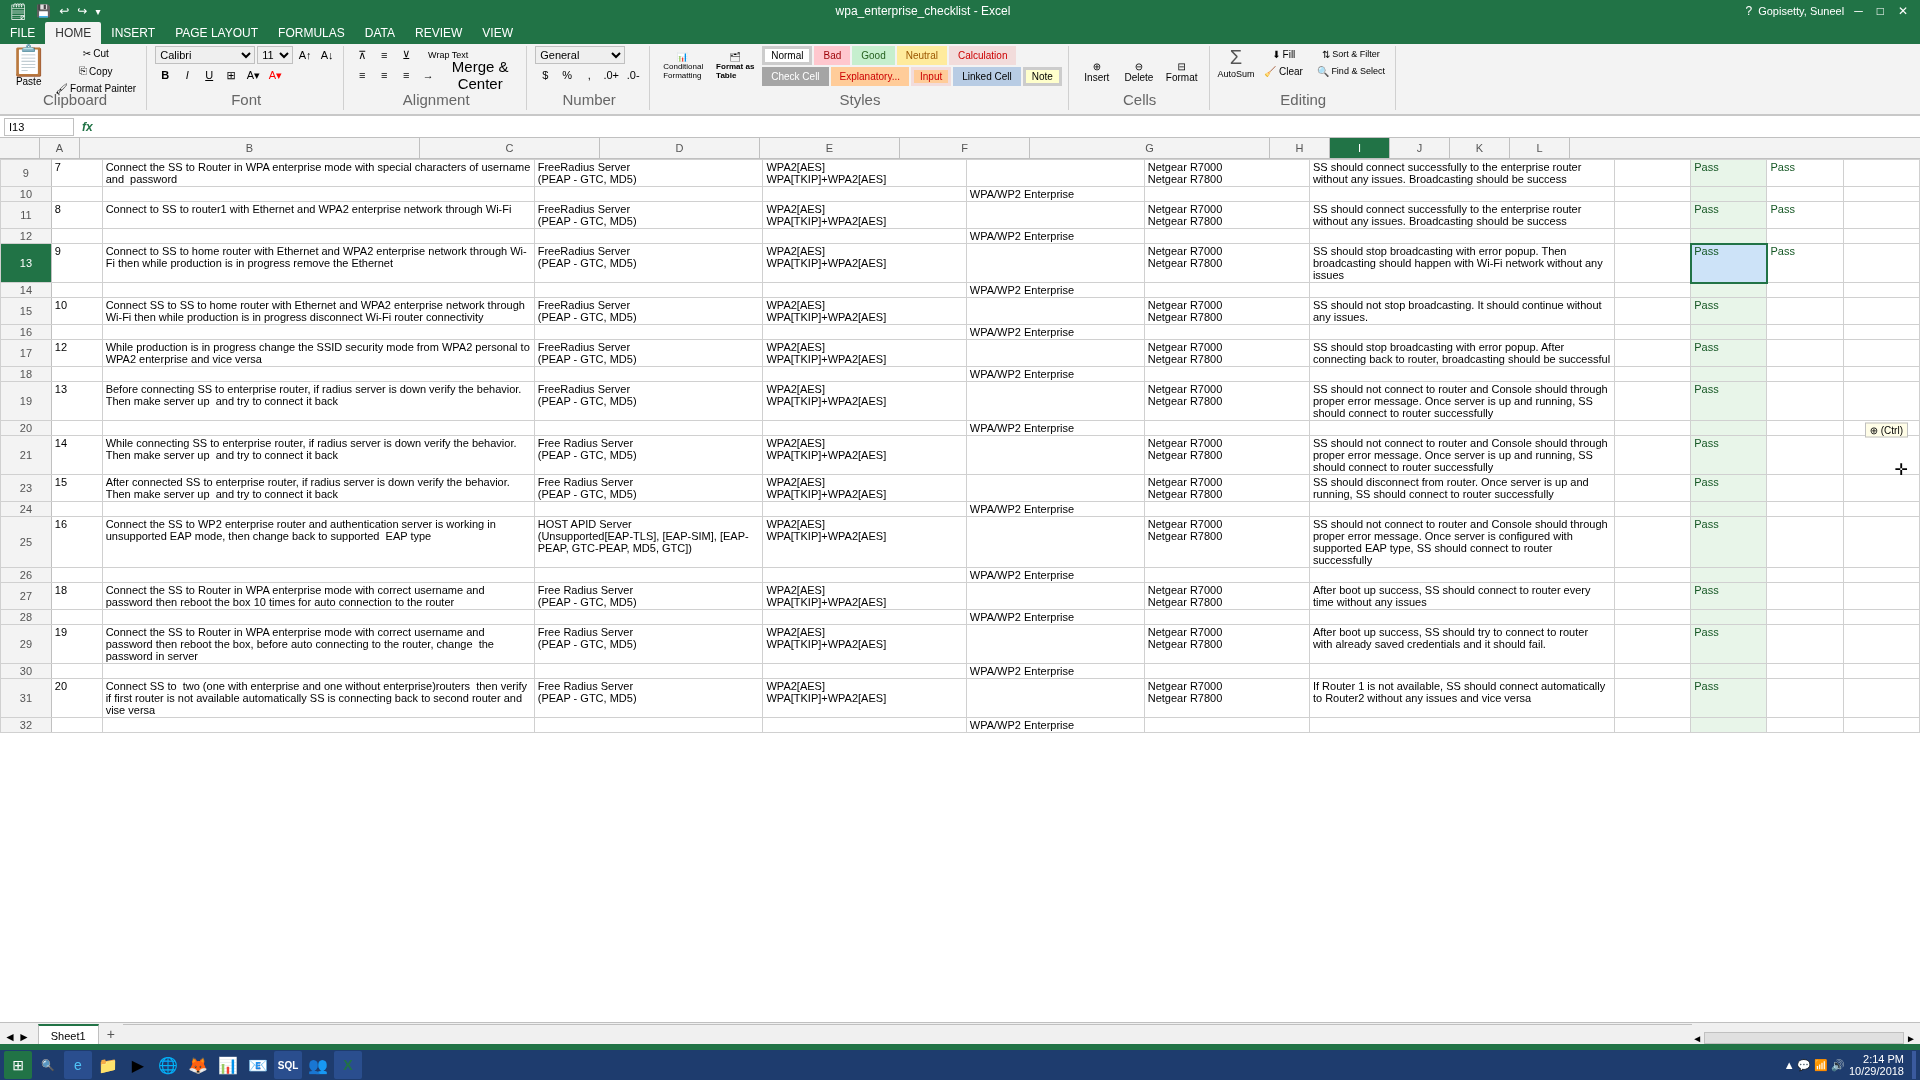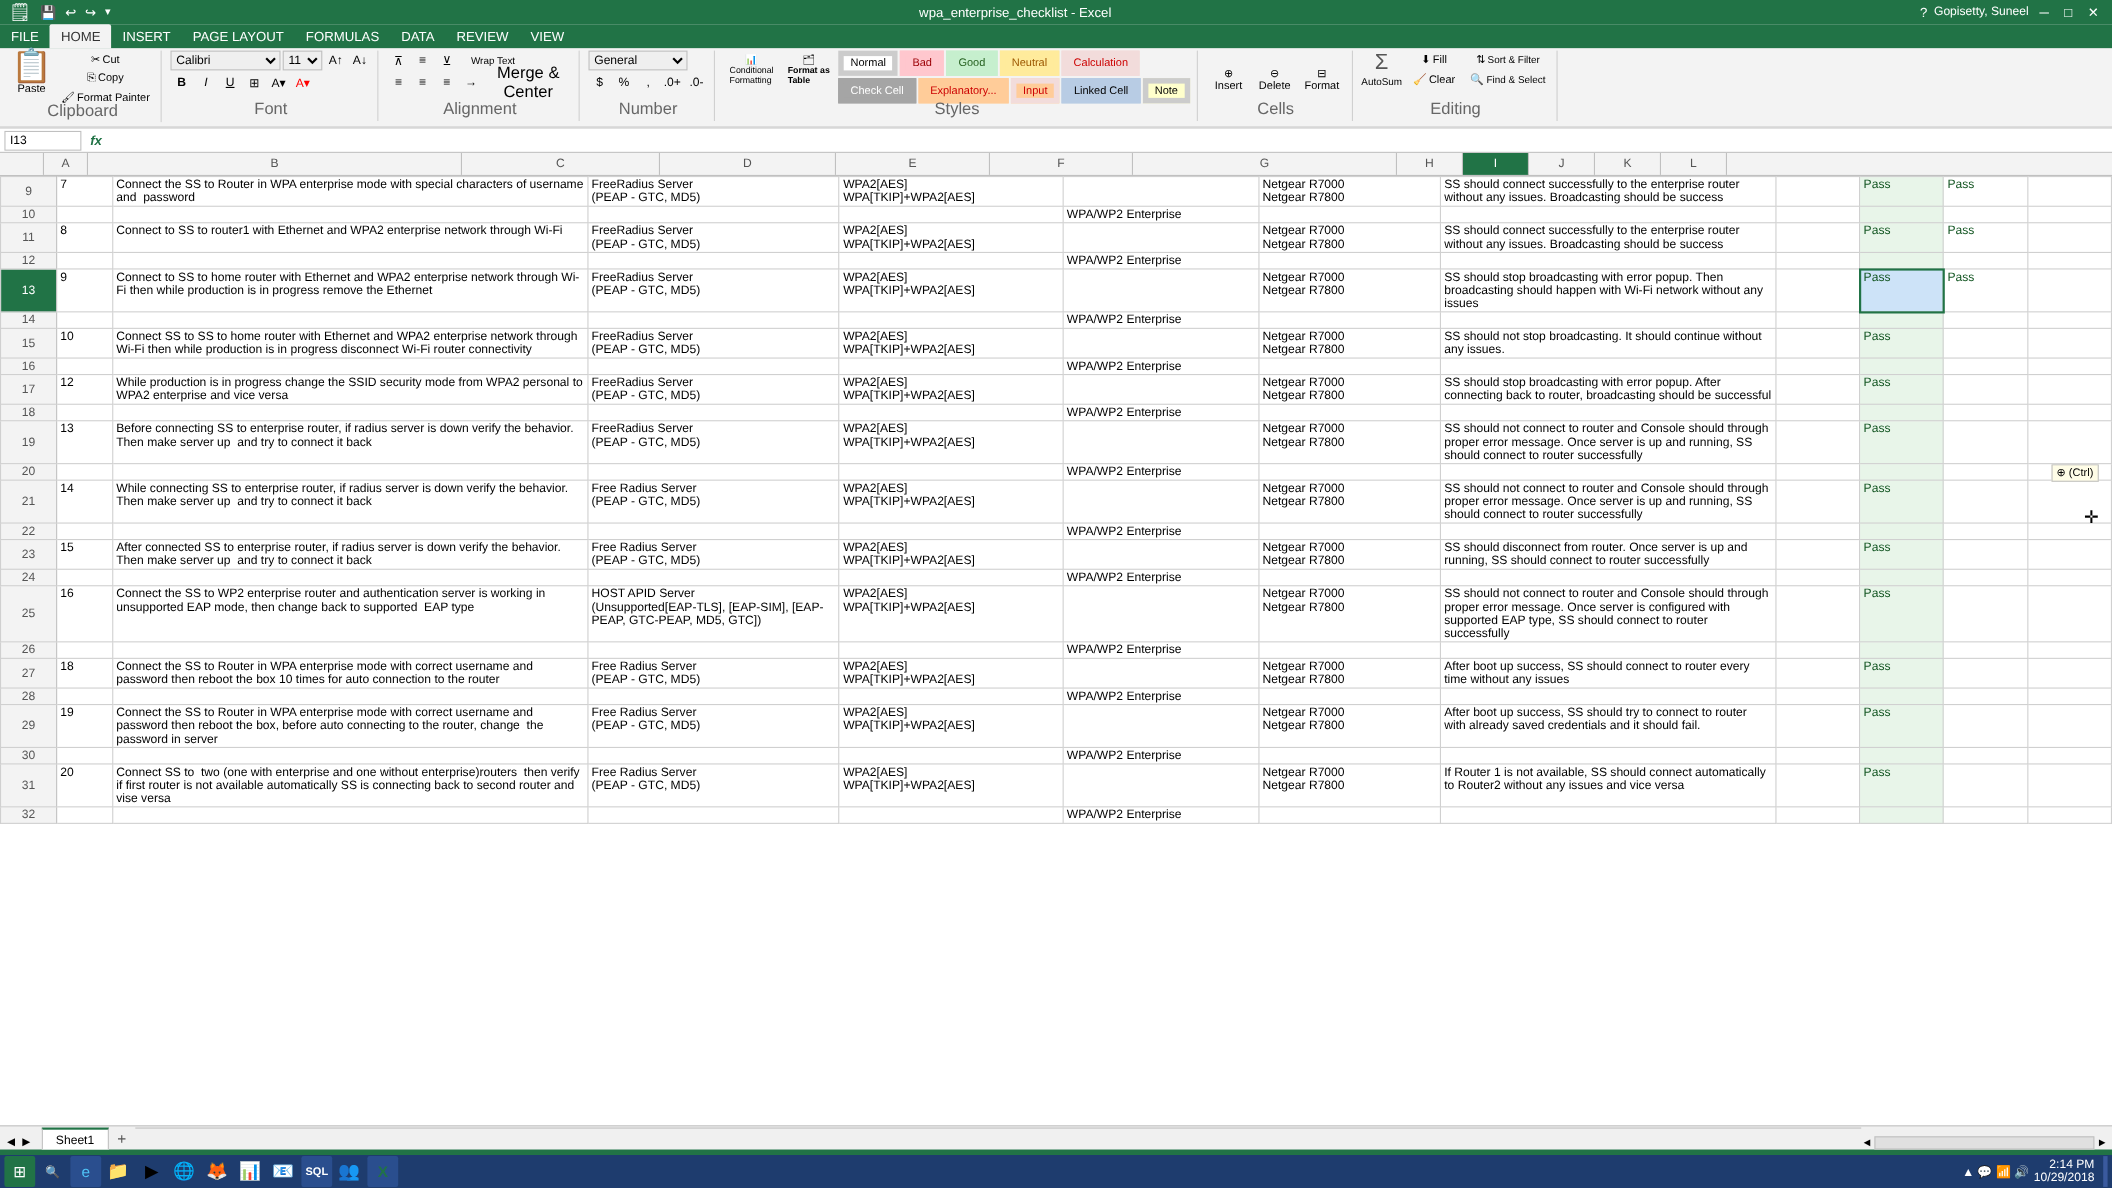--- a/index.html
+++ b/index.html
@@ -38,21 +38,21 @@
     }
     .ribbon-group-label {
       font-size: 15px;
       color: #666;
       position: absolute;
       bottom: 2px;
       left: 0;
       right: 0;
       text-align: center;
     }
-    .ribbon-row { display: flex; align-items: flex-start; gap: 2px; }
+    .ribbon-row { display: flex; align-items: center; gap: 2px; }
     .ribbon-btn {
       display: flex;
       flex-direction: column;
       align-items: center;
       justify-content: center;
       padding: 2px 4px;
       cursor: pointer;
       border-radius: 2px;
       border: 1px solid transparent;
       font-size: 10px;
@@ -197,21 +197,21 @@
       display: flex;
       align-items: center;
       padding: 0 8px;
       font-size: 11px;
       justify-content: space-between;
     }
     .status-right { display: flex; align-items: center; gap: 12px; }
     .style-cell {
       padding: 1px 6px;
       font-size: 10px;
-      border: 5px solid #404040;
+      border: 3px solid #404040;
       cursor: pointer;
       white-space: nowrap;
     }
     .style-bad { background: #ffc7ce; color: #9c0006; border-color: #ffc7ce; }
     .style-good { background: #c6efce; color: #276221; border-color: #c6efce; }
     .style-neutral { background: #ffeb9c; color: #9c5700; border-color: #ffeb9c; }
     .style-normal { background: white; border-color: #ccc; }
     .style-calc { background: #f2dcdb; color: #c00; border-color: #f2dcdb; }
     .style-check { background: #a5a5a5; color: white; border-color: #a5a5a5; }
     .style-expl { background: #ffcc99; color: #c00; border-color: #ffcc99; }
@@ -708,34 +708,20 @@
             <td class="col-e"></td>
             <td class="col-f">Netgear R7000
 Netgear R7800</td>
             <td class="col-g">SS should not connect to router and Console should through proper error message. Once server is up and running, SS should connect to router successfully</td>
             <td class="col-h"></td>
             <td class="col-i" style="color: rgb(21, 87, 36);">Pass</td>
             <td class="col-j"></td>
             <td class="col-k"></td>
           </tr>
           <tr>
-            <td class="row-num">22</td>
-            <td class="col-a"></td>
-            <td class="col-b"></td>
-            <td class="col-c"></td>
-            <td class="col-d"></td>
-            <td class="col-e">WPA/WP2 Enterprise</td>
-            <td class="col-f"></td>
-            <td class="col-g"></td>
-            <td class="col-h"></td>
-            <td class="col-i"></td>
-            <td class="col-j"></td>
-            <td class="col-k"></td>
-          </tr>
-          <tr>
             <td class="row-num">23</td>
             <td class="col-a">15</td>
             <td class="col-b">After connected SS to enterprise router, if radius server is down verify the behavior. Then make server up  and try to connect it back</td>
             <td class="col-c">Free Radius Server
 (PEAP - GTC, MD5)</td>
             <td class="col-d">WPA2[AES]
 WPA[TKIP]+WPA2[AES]</td>
             <td class="col-e"></td>
             <td class="col-f">Netgear R7000
 Netgear R7800</td>

